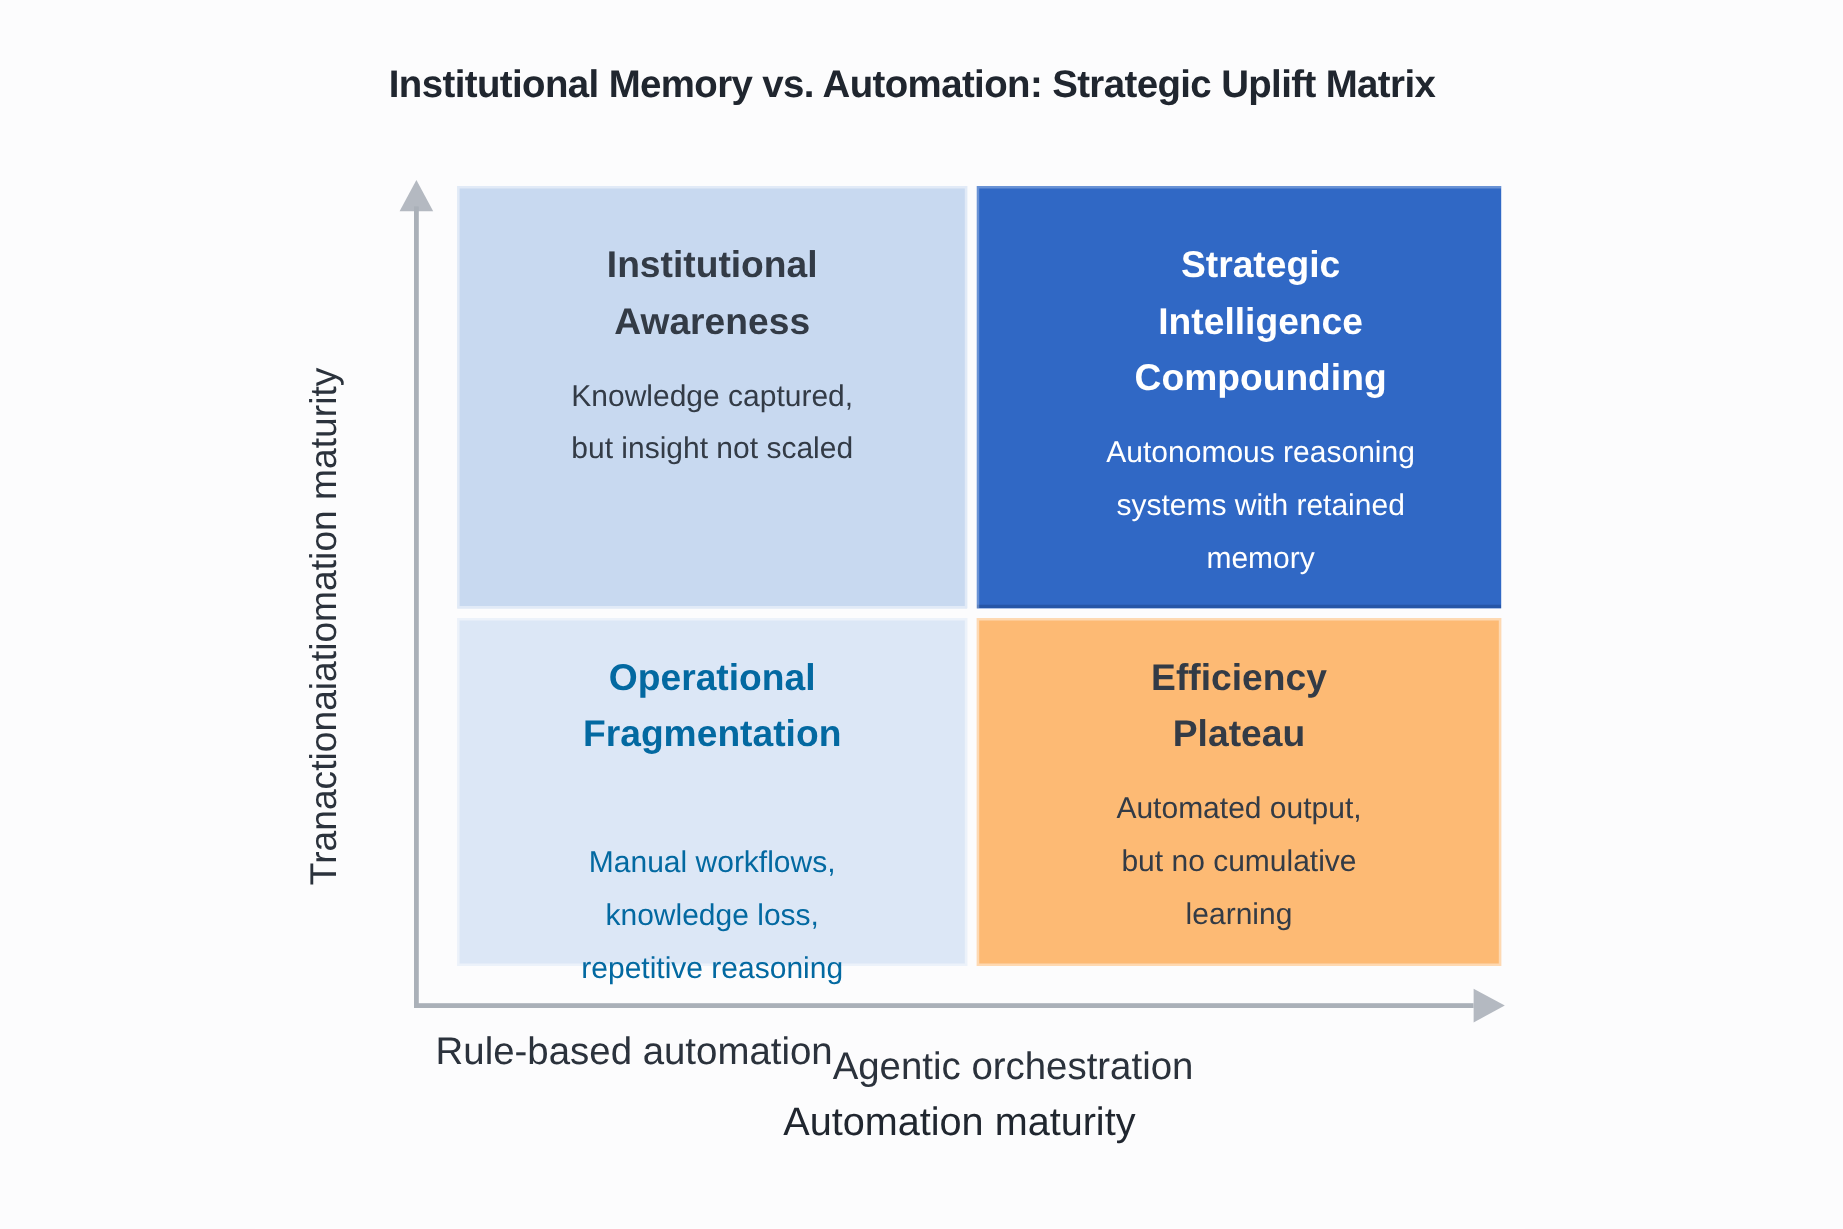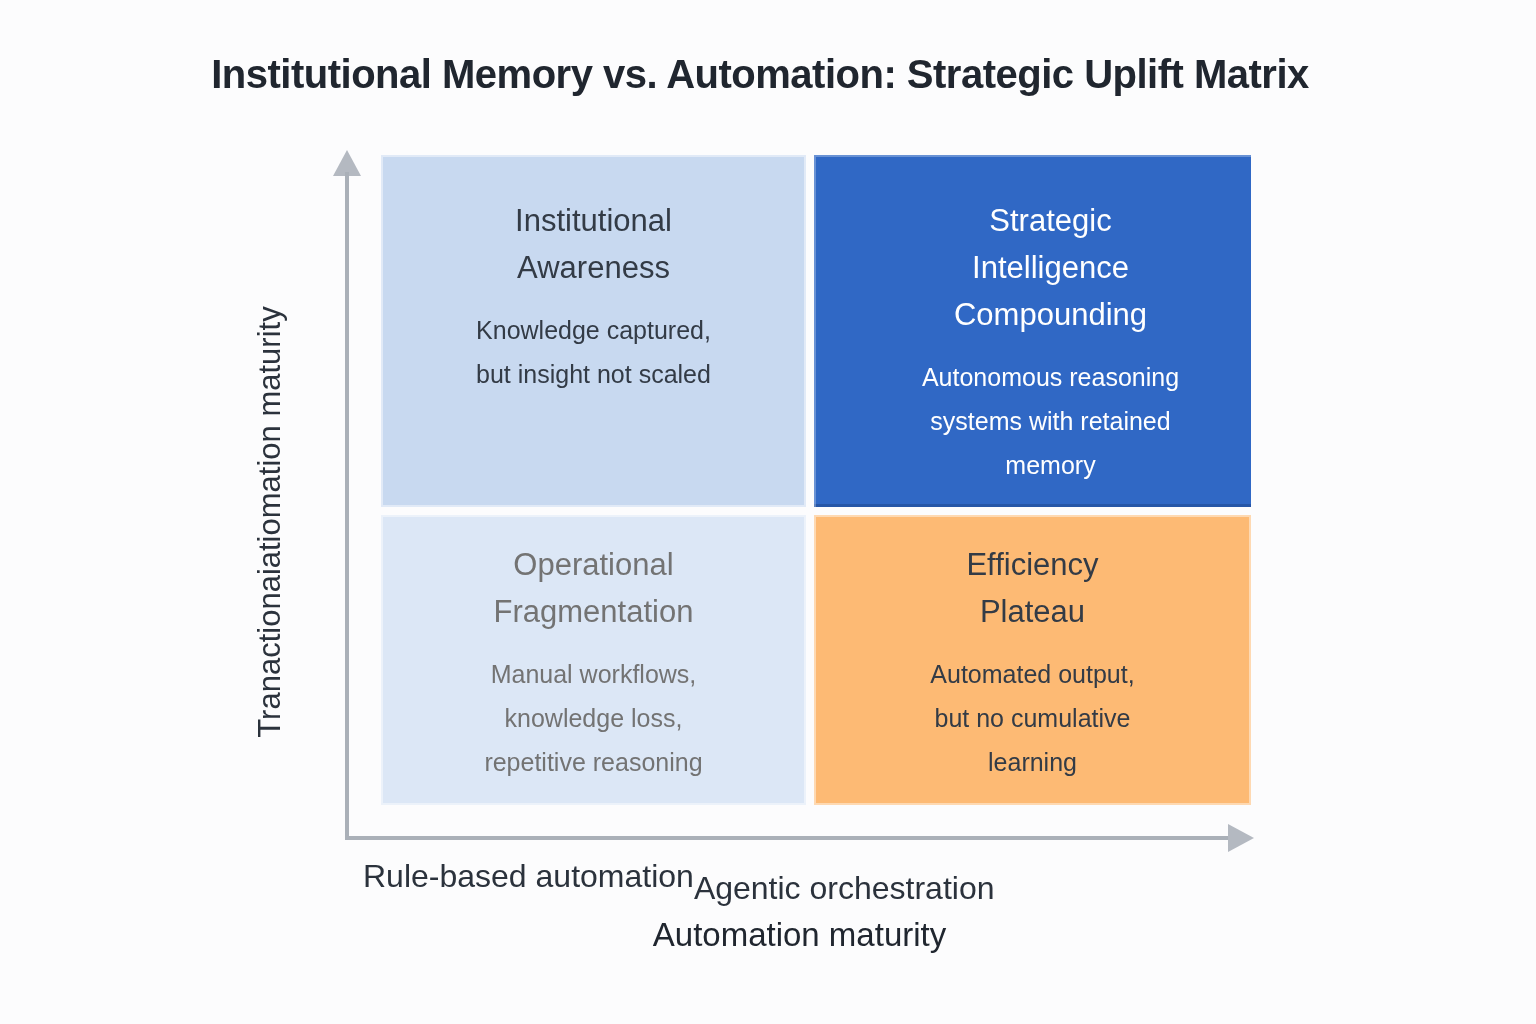--- a/index.html
+++ b/index.html
@@ -17,21 +17,21 @@
     -webkit-font-smoothing: antialiased;
   }
 
   
   .title {
     position: absolute;
     top: 52px;
     left: 0;
     width: 1520px;
     text-align: center;
-    font-size: 40px;
+    font-size: 32px;
     font-weight: bold;
     letter-spacing: -0.5px;
     color: #20262f;
   }
 
   
   .grid {
     position: absolute;
     left: 381px;
     top: 155px;
@@ -50,21 +50,21 @@
     box-shadow: inset 0 0 0 2px rgba(255,255,255,0.45);
   }
   .quad.q-tl, .quad.q-tr { padding-top: 42px; }
   .quad.q-bl, .quad.q-br { padding-top: 26px; }
   .quad.q-tr {
     box-shadow: inset 2px 2px 0 rgba(255,255,255,0.28),
                 inset 0 -3px 0 rgba(15,40,90,0.28);
   }
   .q-heading {
     font-size: 31px;
-    font-weight: normal;
+    font-weight: bold;
     line-height: 47px;
     white-space: pre-line;
   }
   .q-body {
     margin-top: 17px;
     font-size: 25px;
     line-height: 44px;
     white-space: pre-line;
   }
 
@@ -167,21 +167,21 @@
 
     <div class="quad q-tr" style="background-color: rgb(48, 104, 197); color: rgb(255, 255, 255); padding-left: 36px;">
       <div class="q-heading">Strategic
 Intelligence
 Compounding</div>
       <div class="q-body">Autonomous reasoning
 systems with retained
 memory</div>
     </div>
 
-    <div class="quad q-bl" style="background-color: rgb(220, 231, 246); color: #737373;">
+    <div class="quad q-bl" style="background-color: rgb(220, 231, 246); color: #0369a1; gap: 45px;">
       <div class="q-heading">Operational
 Fragmentation</div>
       <div class="q-body">Manual workflows,
 knowledge loss,
 repetitive reasoning</div>
     </div>
 
     <div class="quad q-br" style="background-color: #fdba74; color: rgb(51, 59, 70);">
       <div class="q-heading">Efficiency
 Plateau</div>

